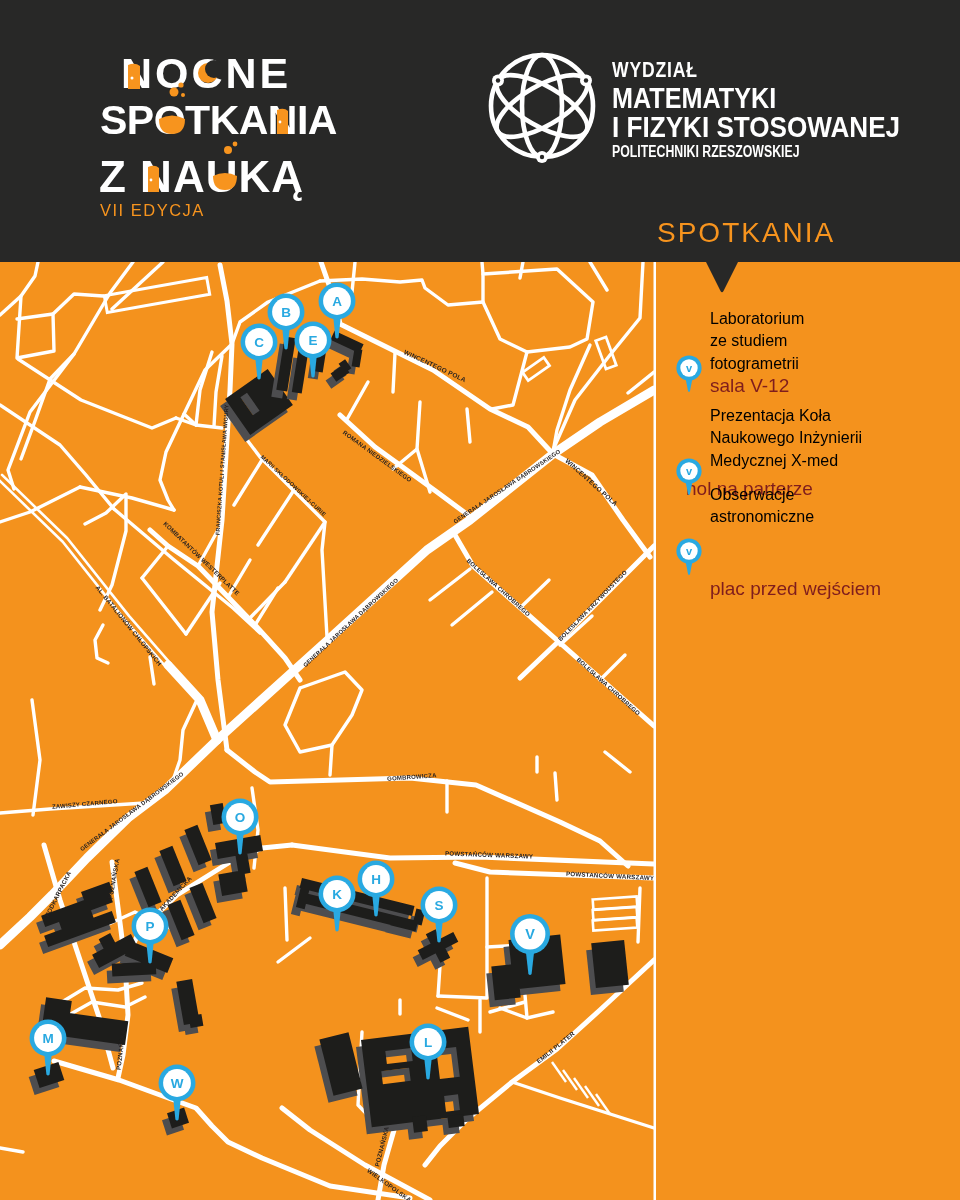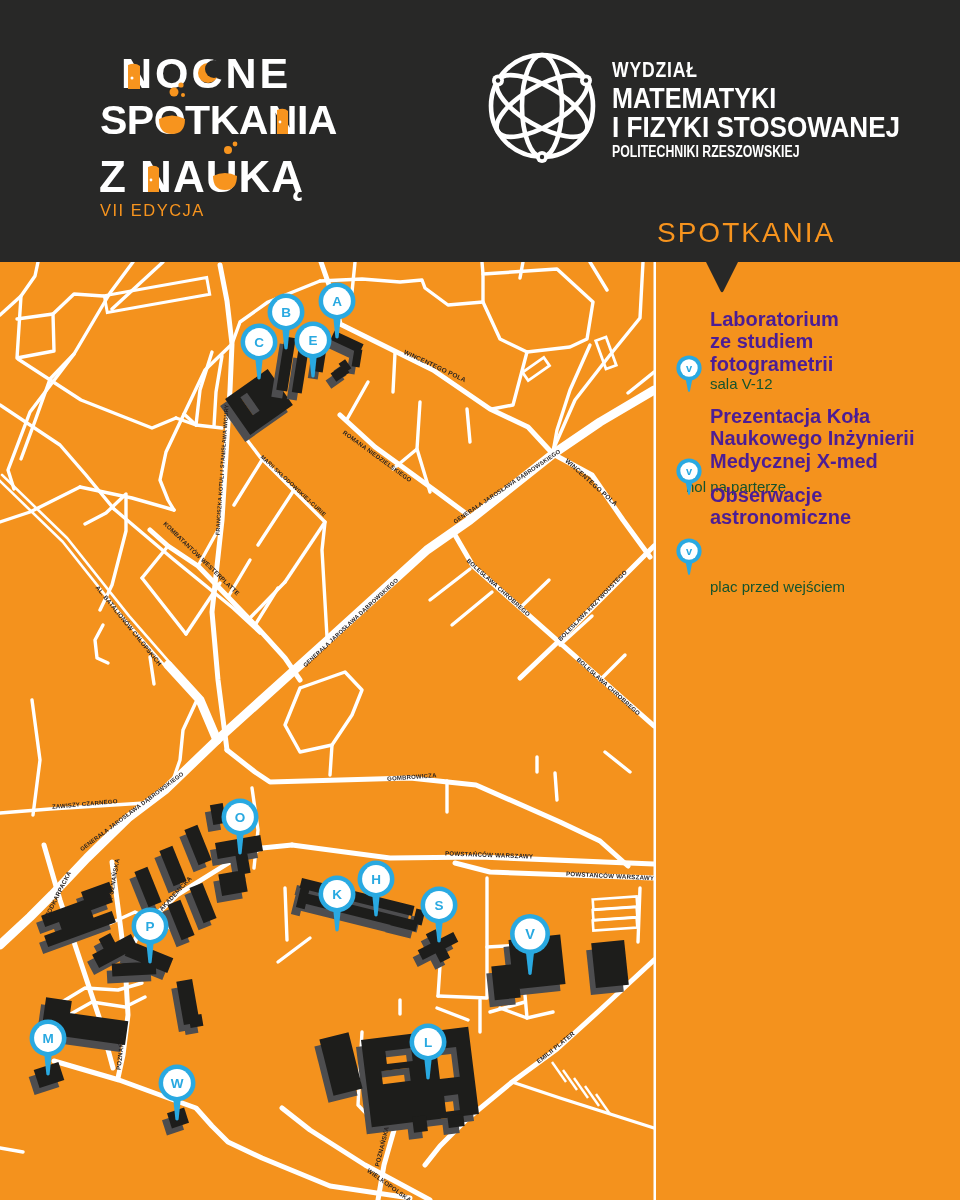--- a/index.html
+++ b/index.html
@@ -1,21 +1,21 @@
 <!DOCTYPE html>
 <html><head><meta charset="utf-8"><title>Nocne Spotkania z Nauką</title>
 <style>
 *{margin:0;padding:0;box-sizing:border-box}
 html,body{width:960px;height:1200px;overflow:hidden}
 body{font-family:"Liberation Sans",sans-serif;background:#F4921D;position:relative}
 .hdr{position:absolute;left:0;top:0;width:960px;height:262px;background:#282827}
 .w{color:#fff;font-weight:bold;position:absolute;white-space:nowrap}
 .o{color:#F7941E;font-weight:normal;position:absolute;white-space:nowrap}
-.sb{position:absolute;color:#4c1d95;white-space:nowrap;font-weight:bold;font-size:20px;line-height:22.3px}
-.sr{position:absolute;color:#14532d;white-space:nowrap;font-size:15px}
+.sb{position:absolute;color:#000000;white-space:nowrap;font-weight:normal;font-size:16px;line-height:22.3px}
+.sr{position:absolute;color:#7f1d1d;white-space:nowrap;font-size:19px}
 </style></head>
 <body>
 
 <div class="hdr"></div>
 
 <div class="w" style="left:121px;top:49px;font-size:43px;letter-spacing:3px">NOCNE</div>
 
 <div class="w" style="left:100px;top:97px;font-size:41px;letter-spacing:-0.5px">SPOTKANIA</div>
 
 <div class="w" style="left:99px;top:152px;font-size:44px;letter-spacing:1px">Z NAUKĄ</div>

